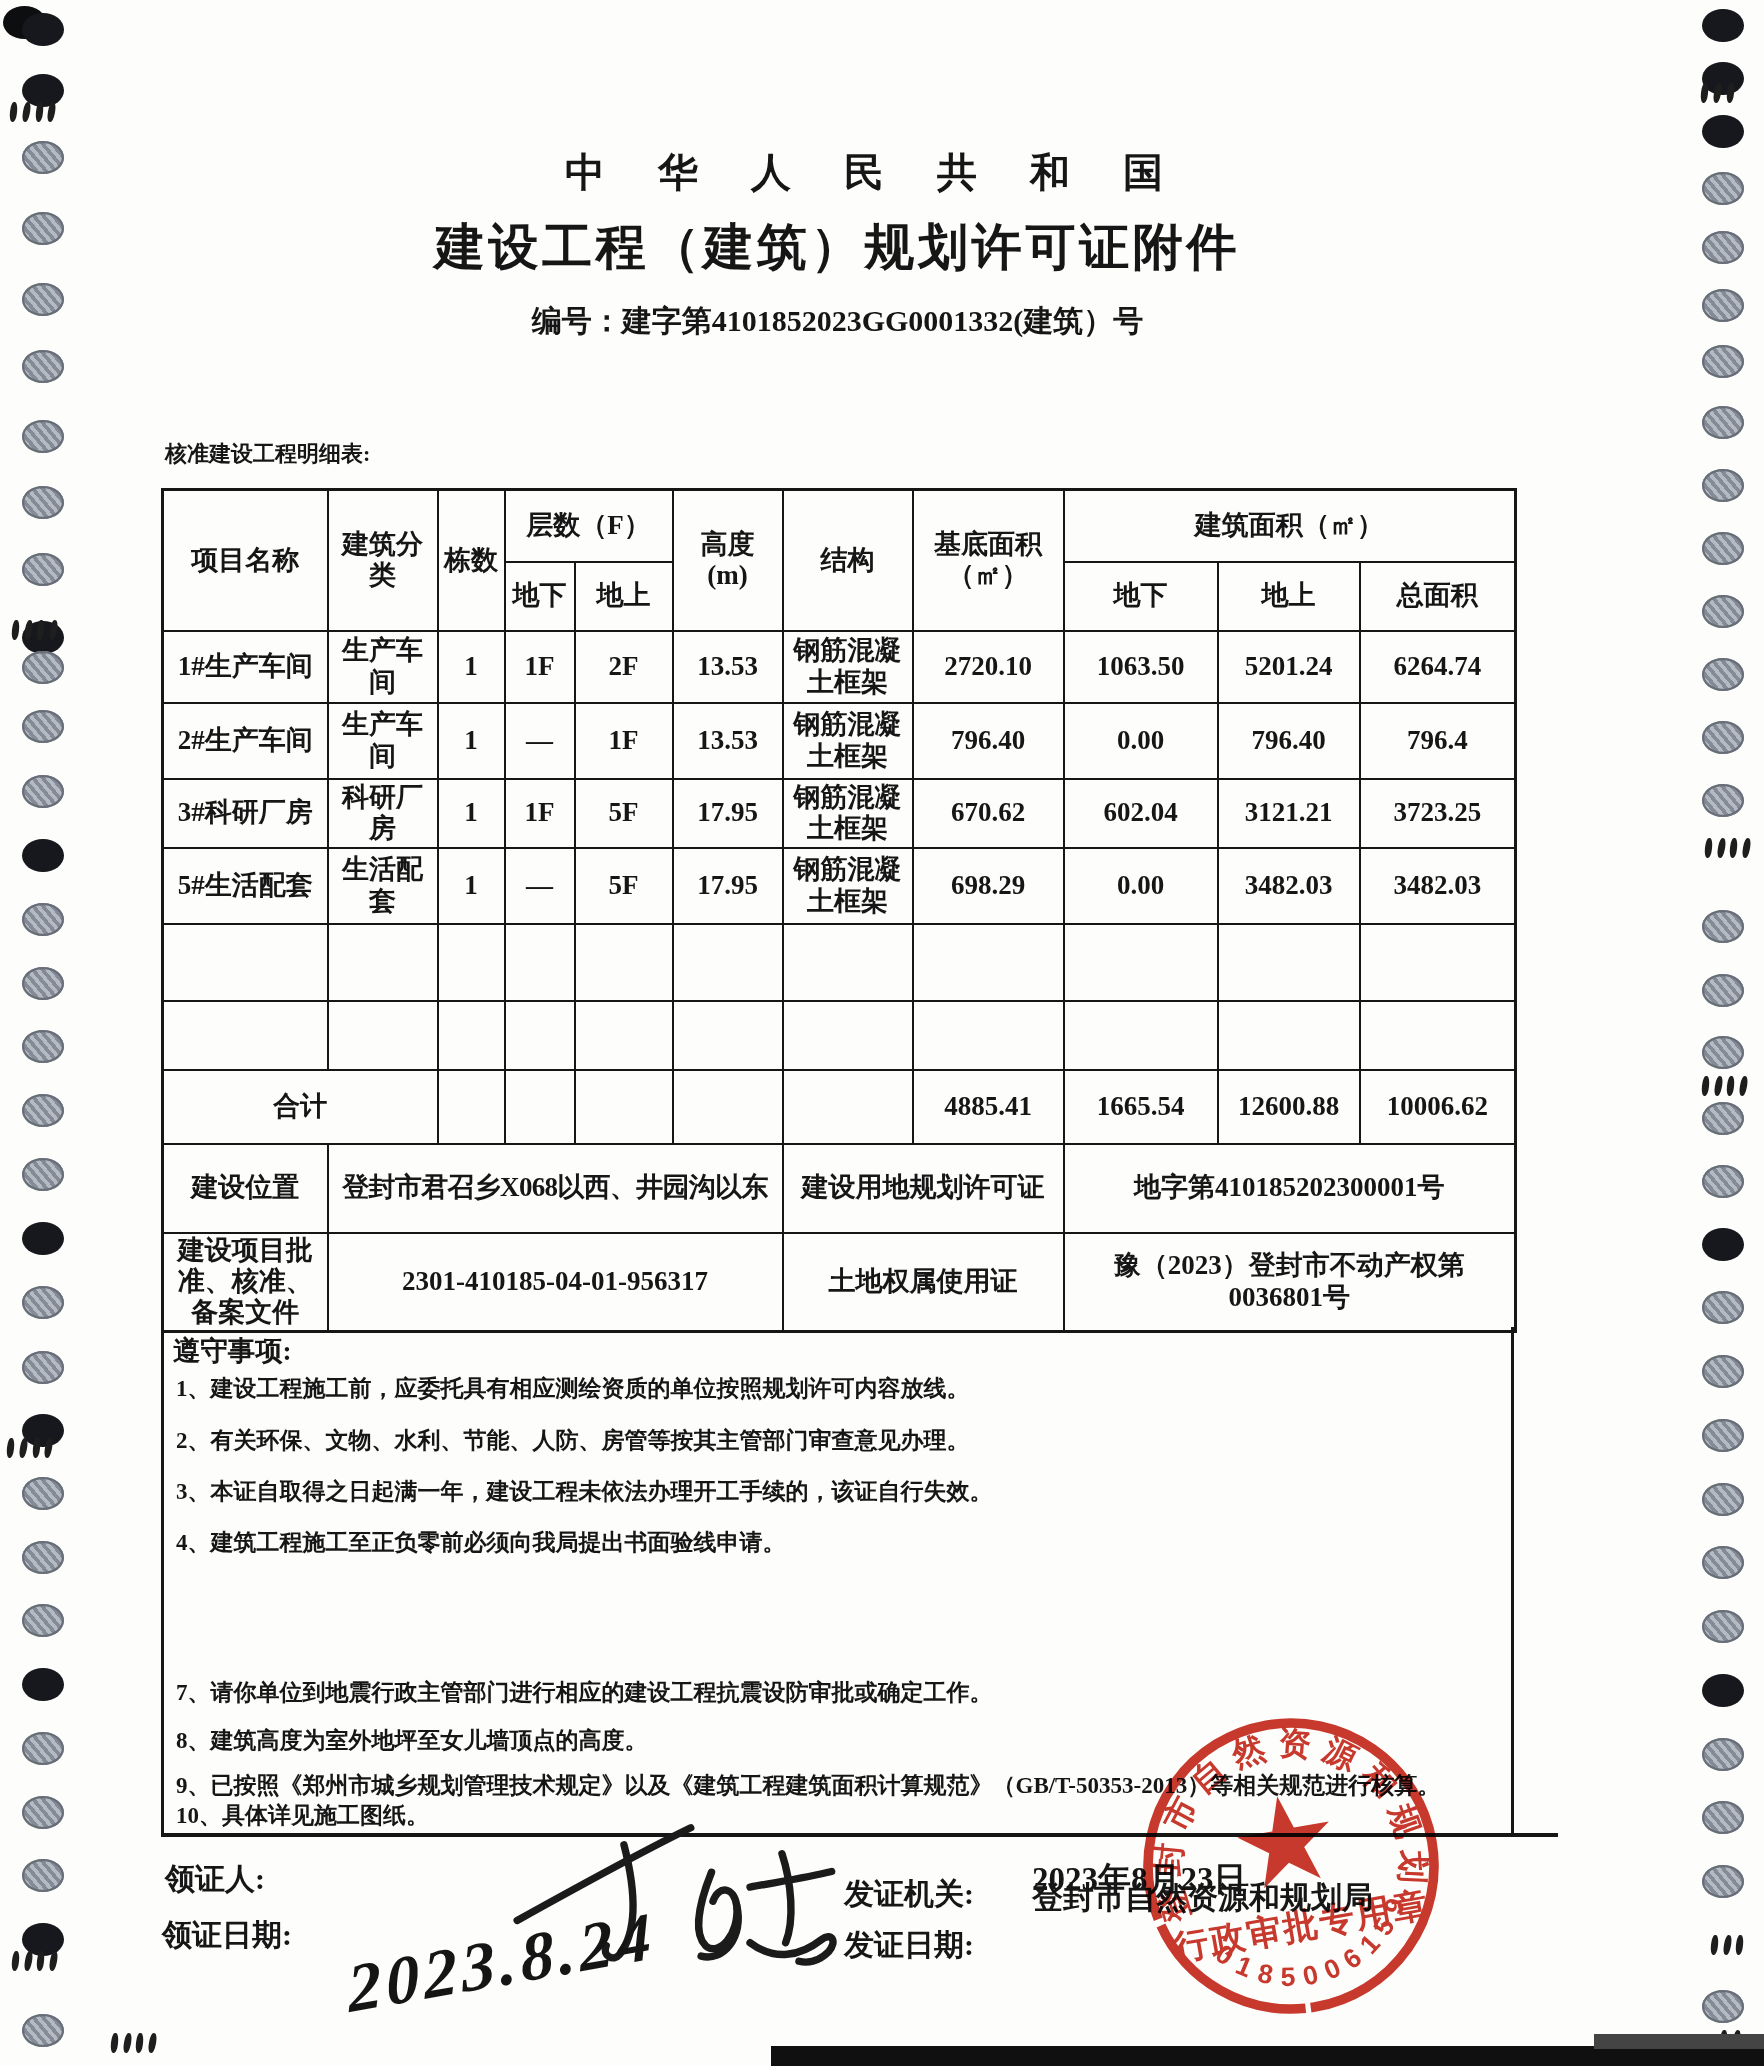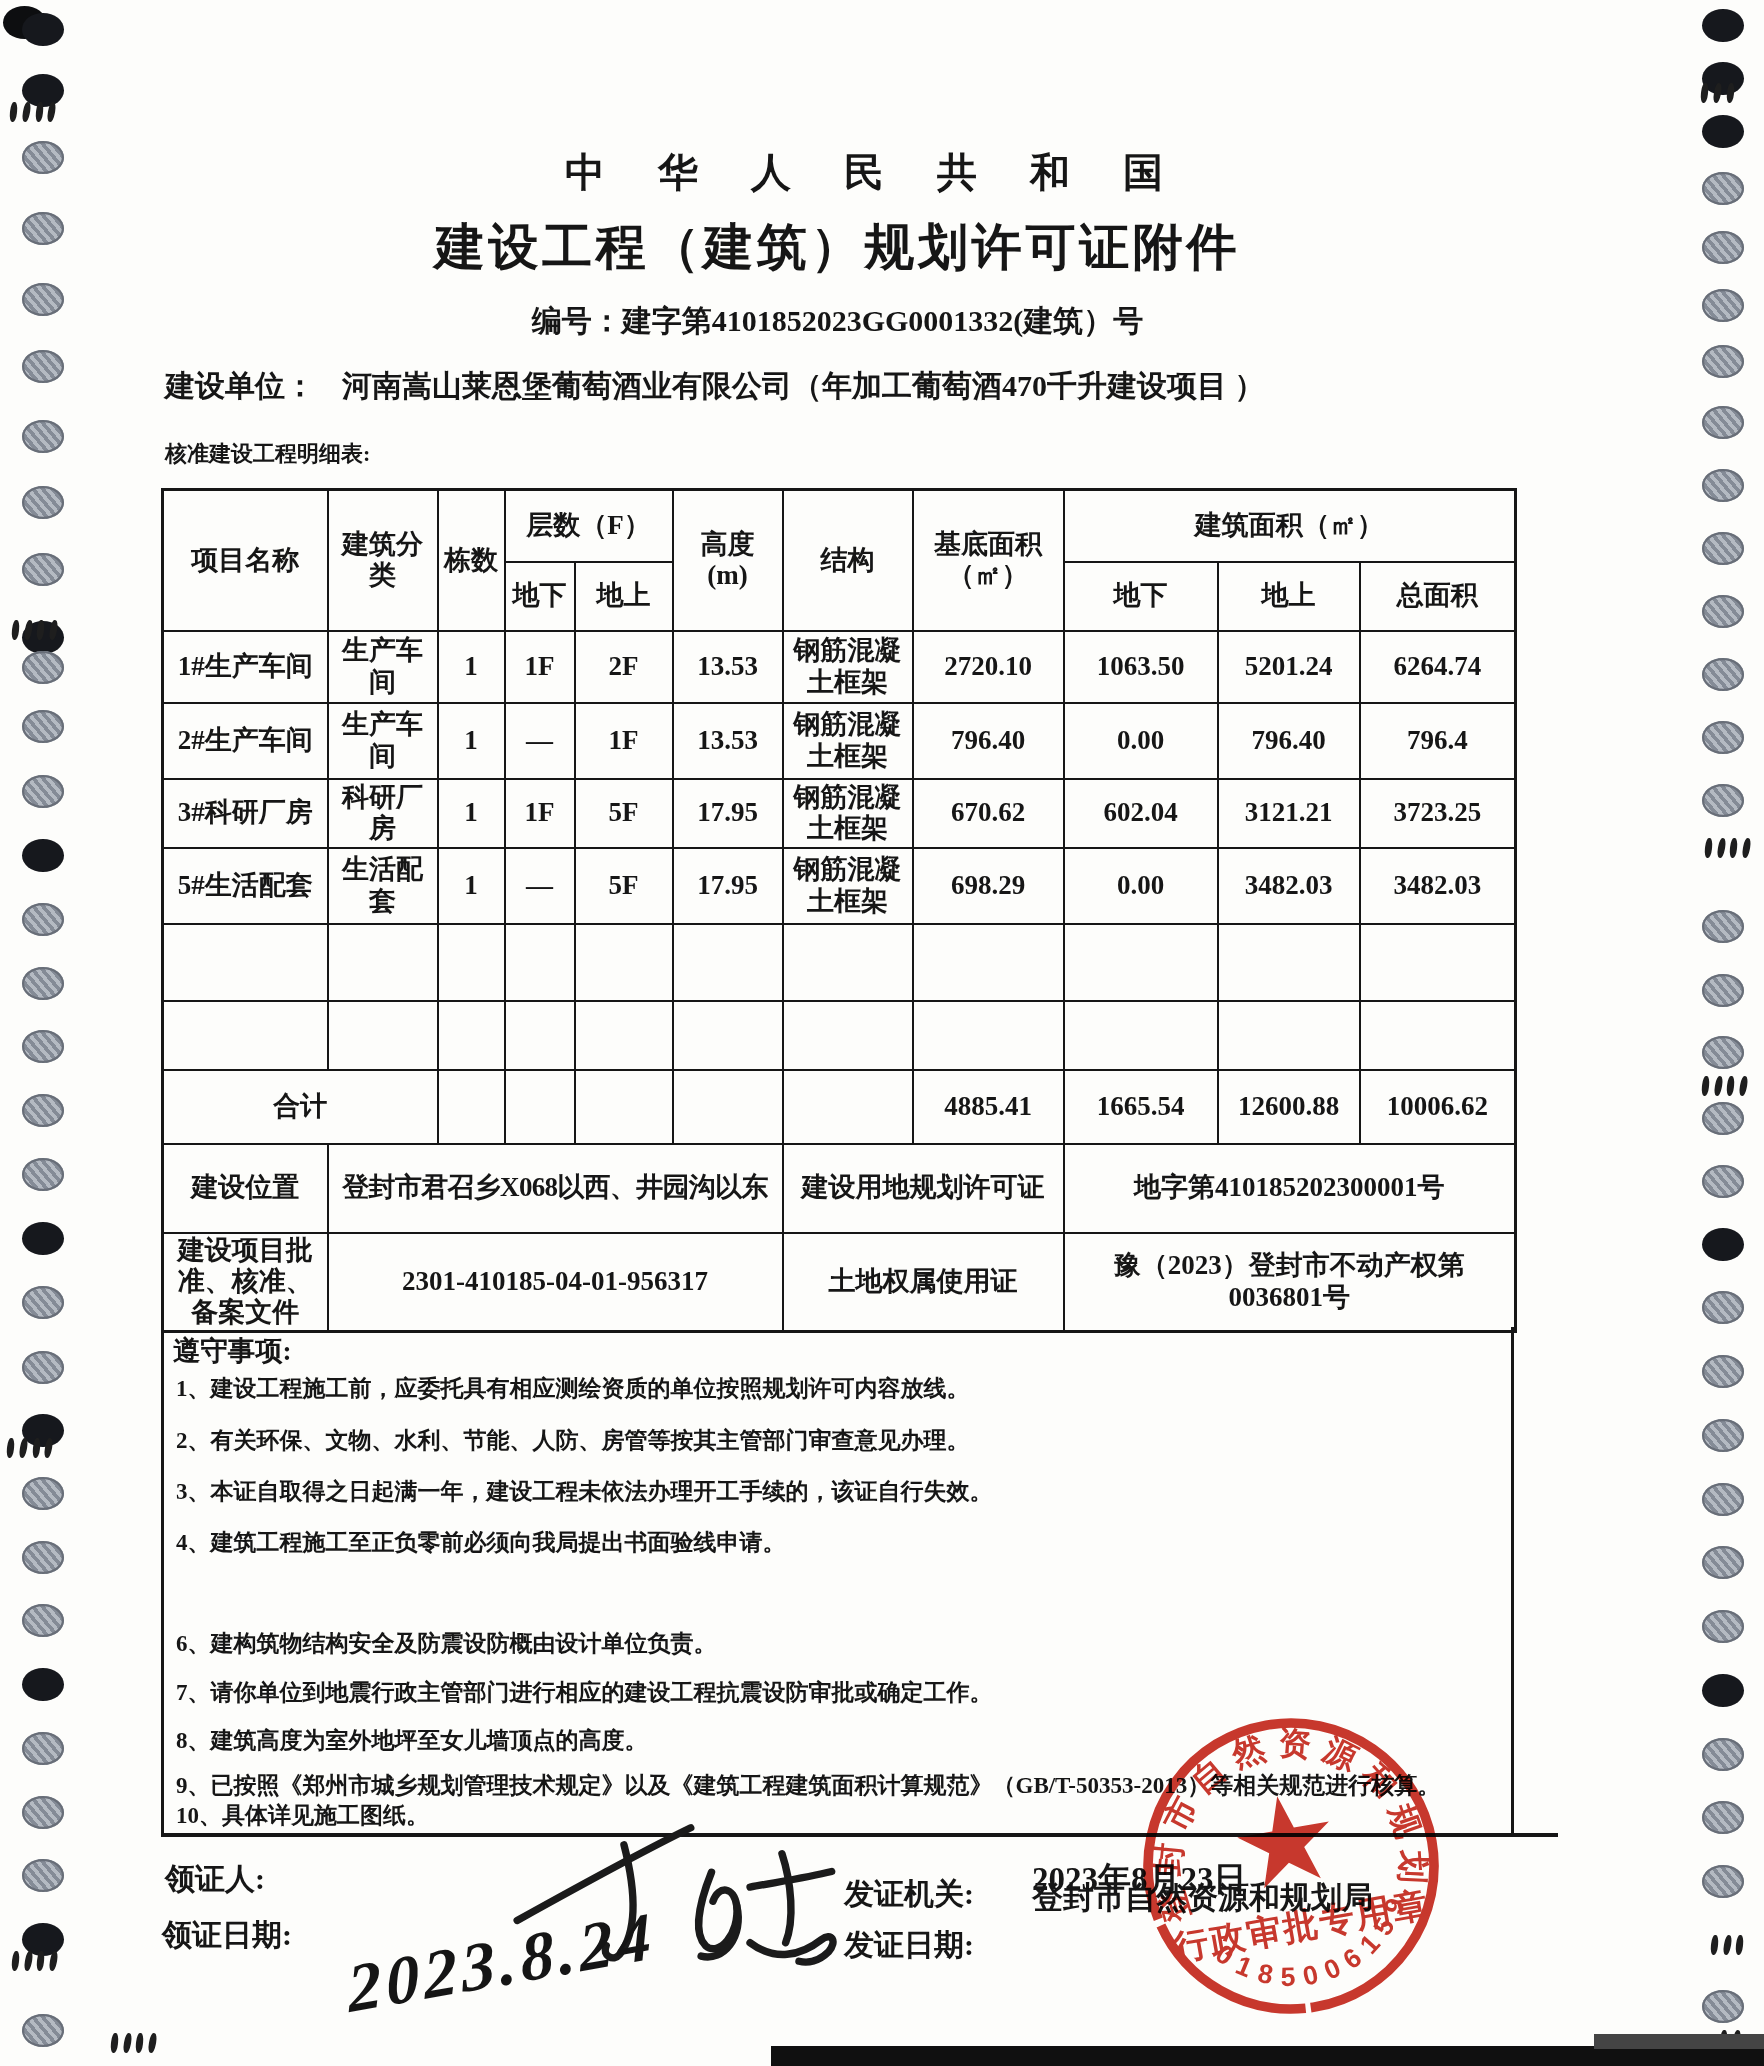--- a/index.html
+++ b/index.html
@@ -167,23 +167,20 @@
       <div class="tick" style="left: 1736px; top: 1935px; transform: rotate(6deg);"></div>
       <div class="tick" style="left: 1720px; top: 2030px; transform: rotate(6deg);"></div>
       <div class="tick" style="left: 1733px; top: 2030px; transform: rotate(10deg);"></div>
     </div>
   <div class="abs strip"></div>
   <div class="abs strip2"></div>
 
   <div class="abs ctr title2">建设工程（建筑）规划许可证附件</div>
   <div class="abs ctr title1">中华人民共和国</div>
   <div class="abs ctr serial">编号：建字第4101852023GG0001332(建筑）号</div>
-  <div class="abs unitline">
-    <span>建设单位：</span><span class="val">河南嵩山莱恩堡葡萄酒业有限公司（年加工葡萄酒470千升建设项目 ）</span>
-  </div>
   <div class="abs caption">核准建设工程明细表:</div>
 
   <table class="grid">
     <colgroup>
       <col style="width:165px">
         <col style="width:110px">
         <col style="width:67px">
       <col style="width:70px">
         <col style="width:98px">
         <col style="width:110px">
@@ -317,21 +314,20 @@
     </tr>
   </tbody>
     </table>
 
   <div class="abs notes">
     <div class="ntitle">遵守事项:</div>
     <div class="note-item" style="top:46px">1、建设工程施工前，应委托具有相应测绘资质的单位按照规划许可内容放线。</div>
     <div class="note-item" style="top:98px">2、有关环保、文物、水利、节能、人防、房管等按其主管部门审查意见办理。</div>
     <div class="note-item" style="top:149px">3、本证自取得之日起满一年，建设工程未依法办理开工手续的，该证自行失效。</div>
     <div class="note-item" style="top:200px">4、建筑工程施工至正负零前必须向我局提出书面验线申请。</div>
-    <div class="note-item" style="top:301px">6、建构筑物结构安全及防震设防概由设计单位负责。</div>
     <div class="note-item" style="top:350px">7、请你单位到地震行政主管部门进行相应的建设工程抗震设防审批或确定工作。</div>
     <div class="note-item" style="top:398px">8、建筑高度为室外地坪至女儿墙顶点的高度。</div>
     <div class="note-item" style="top:443px">9、已按照《郑州市城乡规划管理技术规定》以及《建筑工程建筑面积计算规范》（GB/T-50353-2013）等相关规范进行核算。</div>
     <div class="note-item" style="top:473px">10、具体详见施工图纸。</div>
   </div>
   <div class="abs bottomline"></div>
 
   <div class="abs flabel" style="left:165px;top:1859px">领证人:</div>
   <div class="abs flabel" style="left:162px;top:1915px">领证日期:</div>
   <div class="abs flabel" style="left:844px;top:1874px">发证机关:</div>

